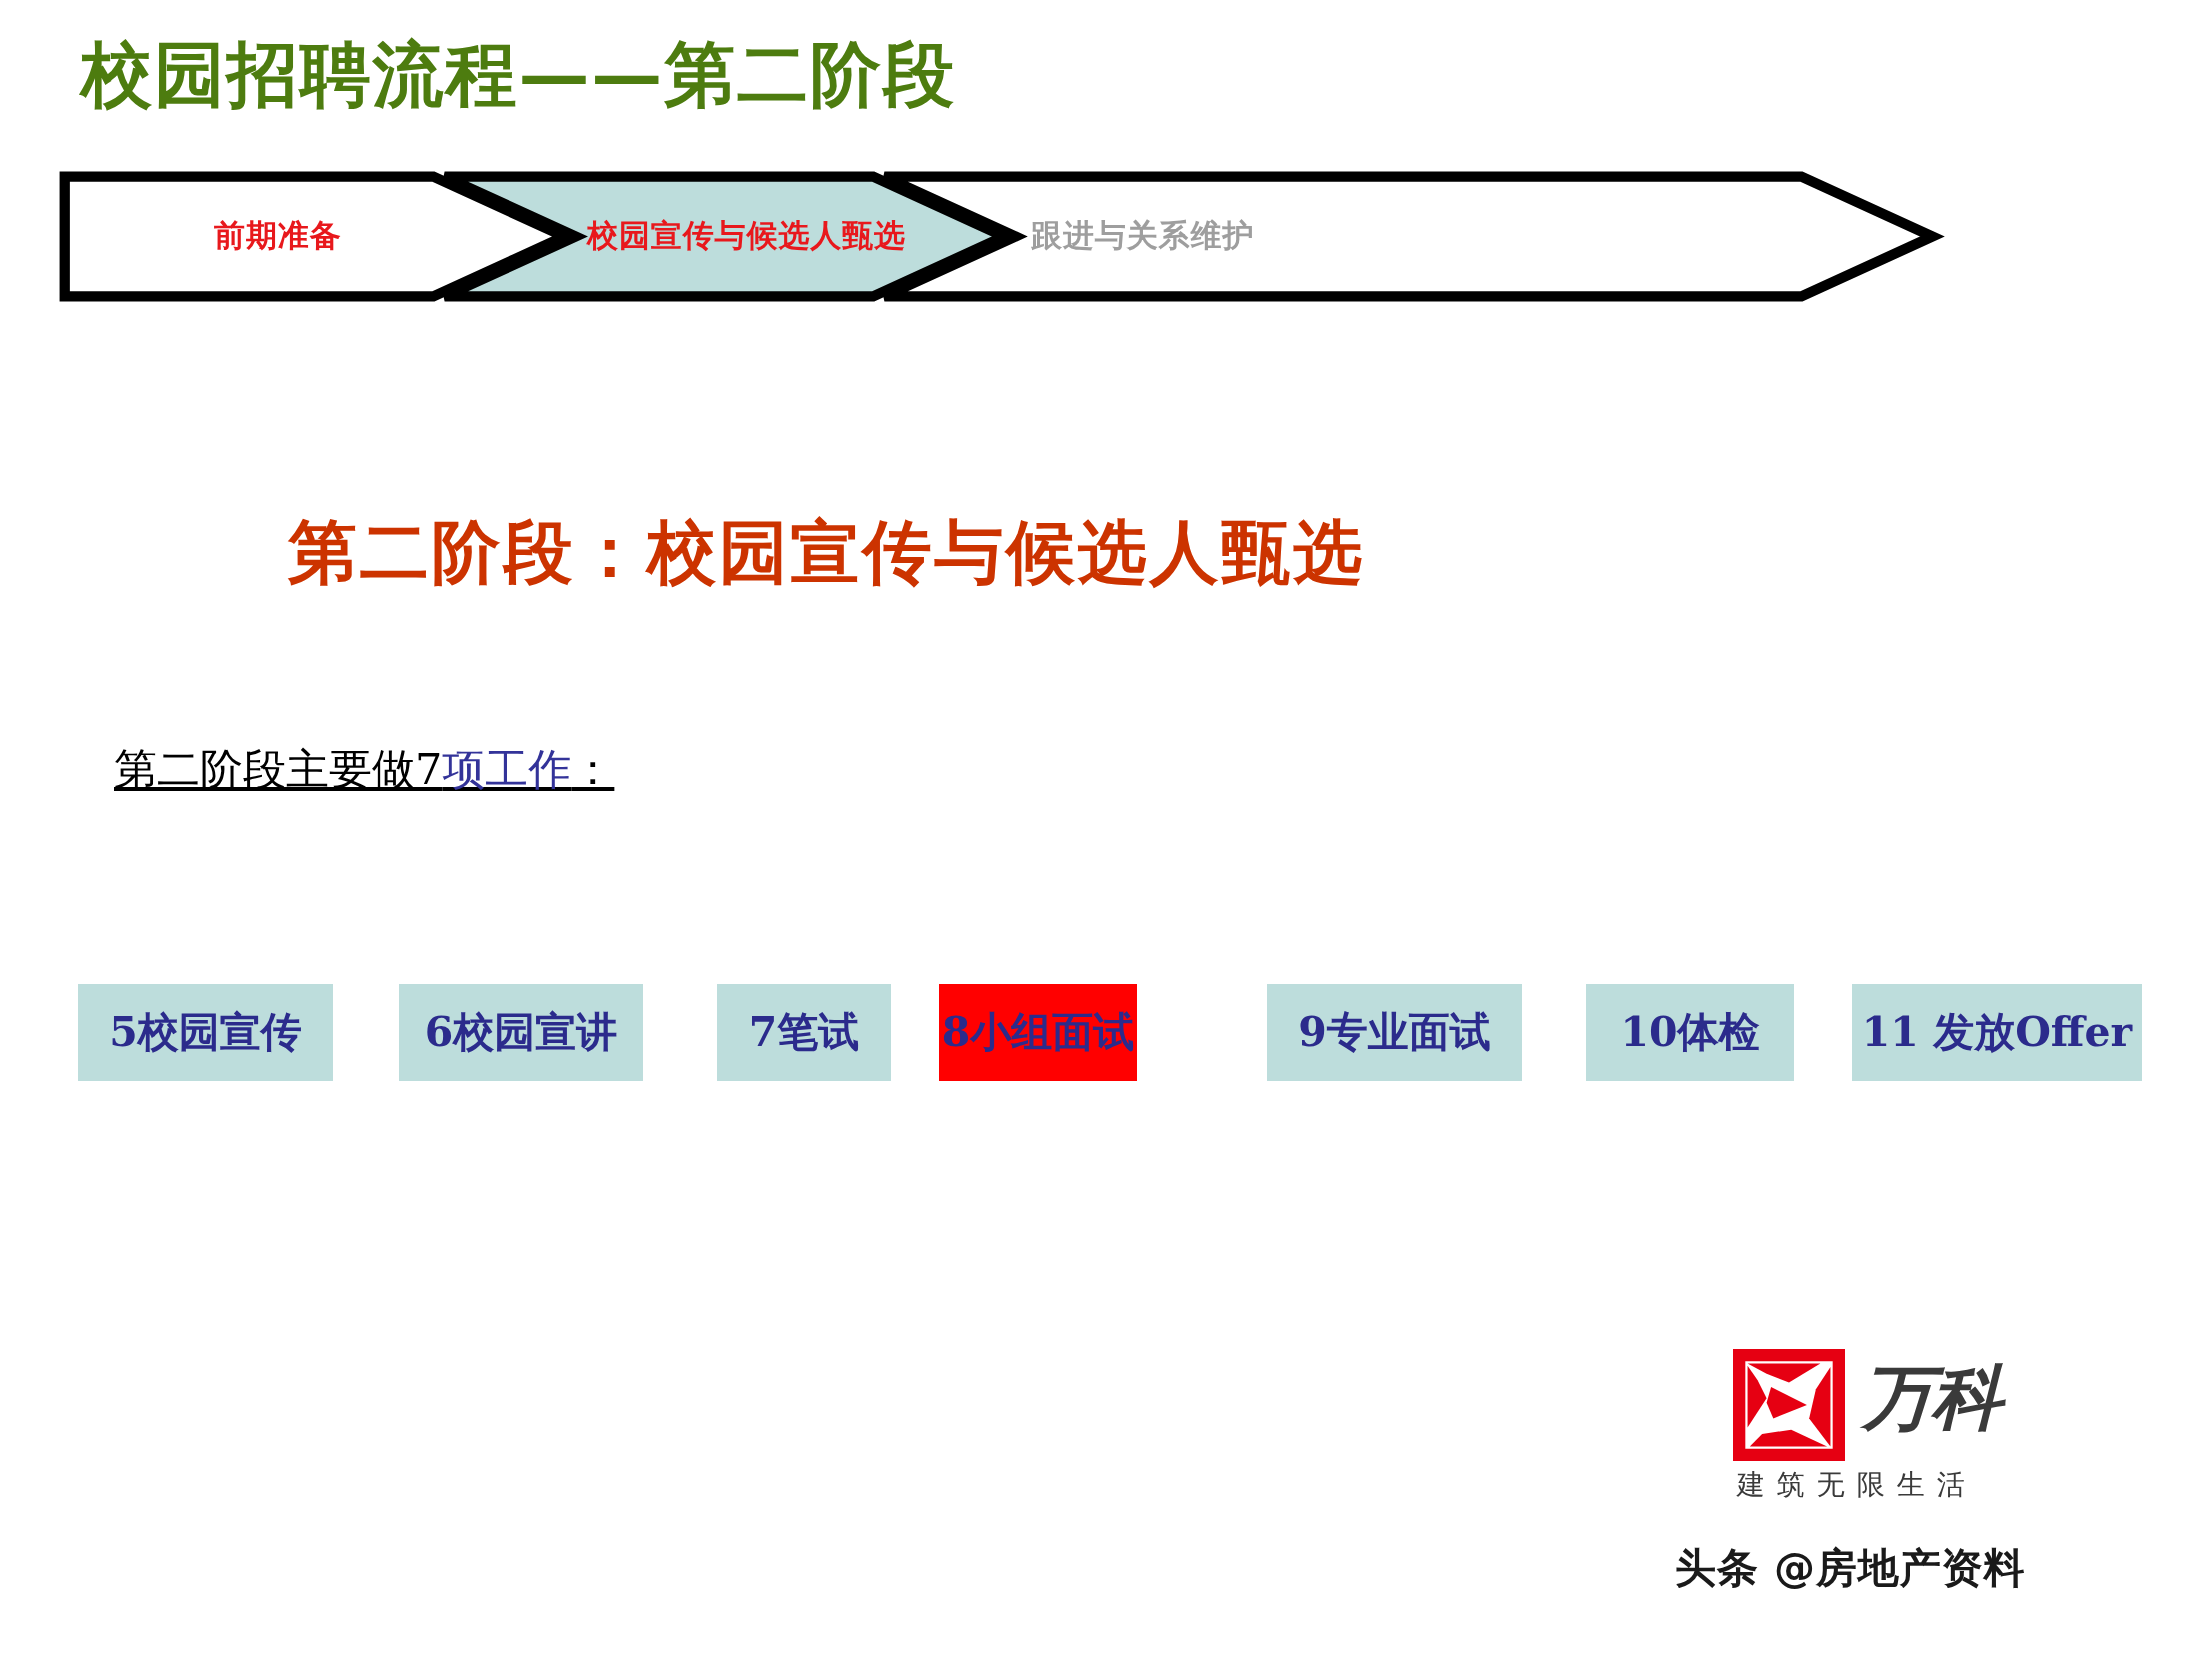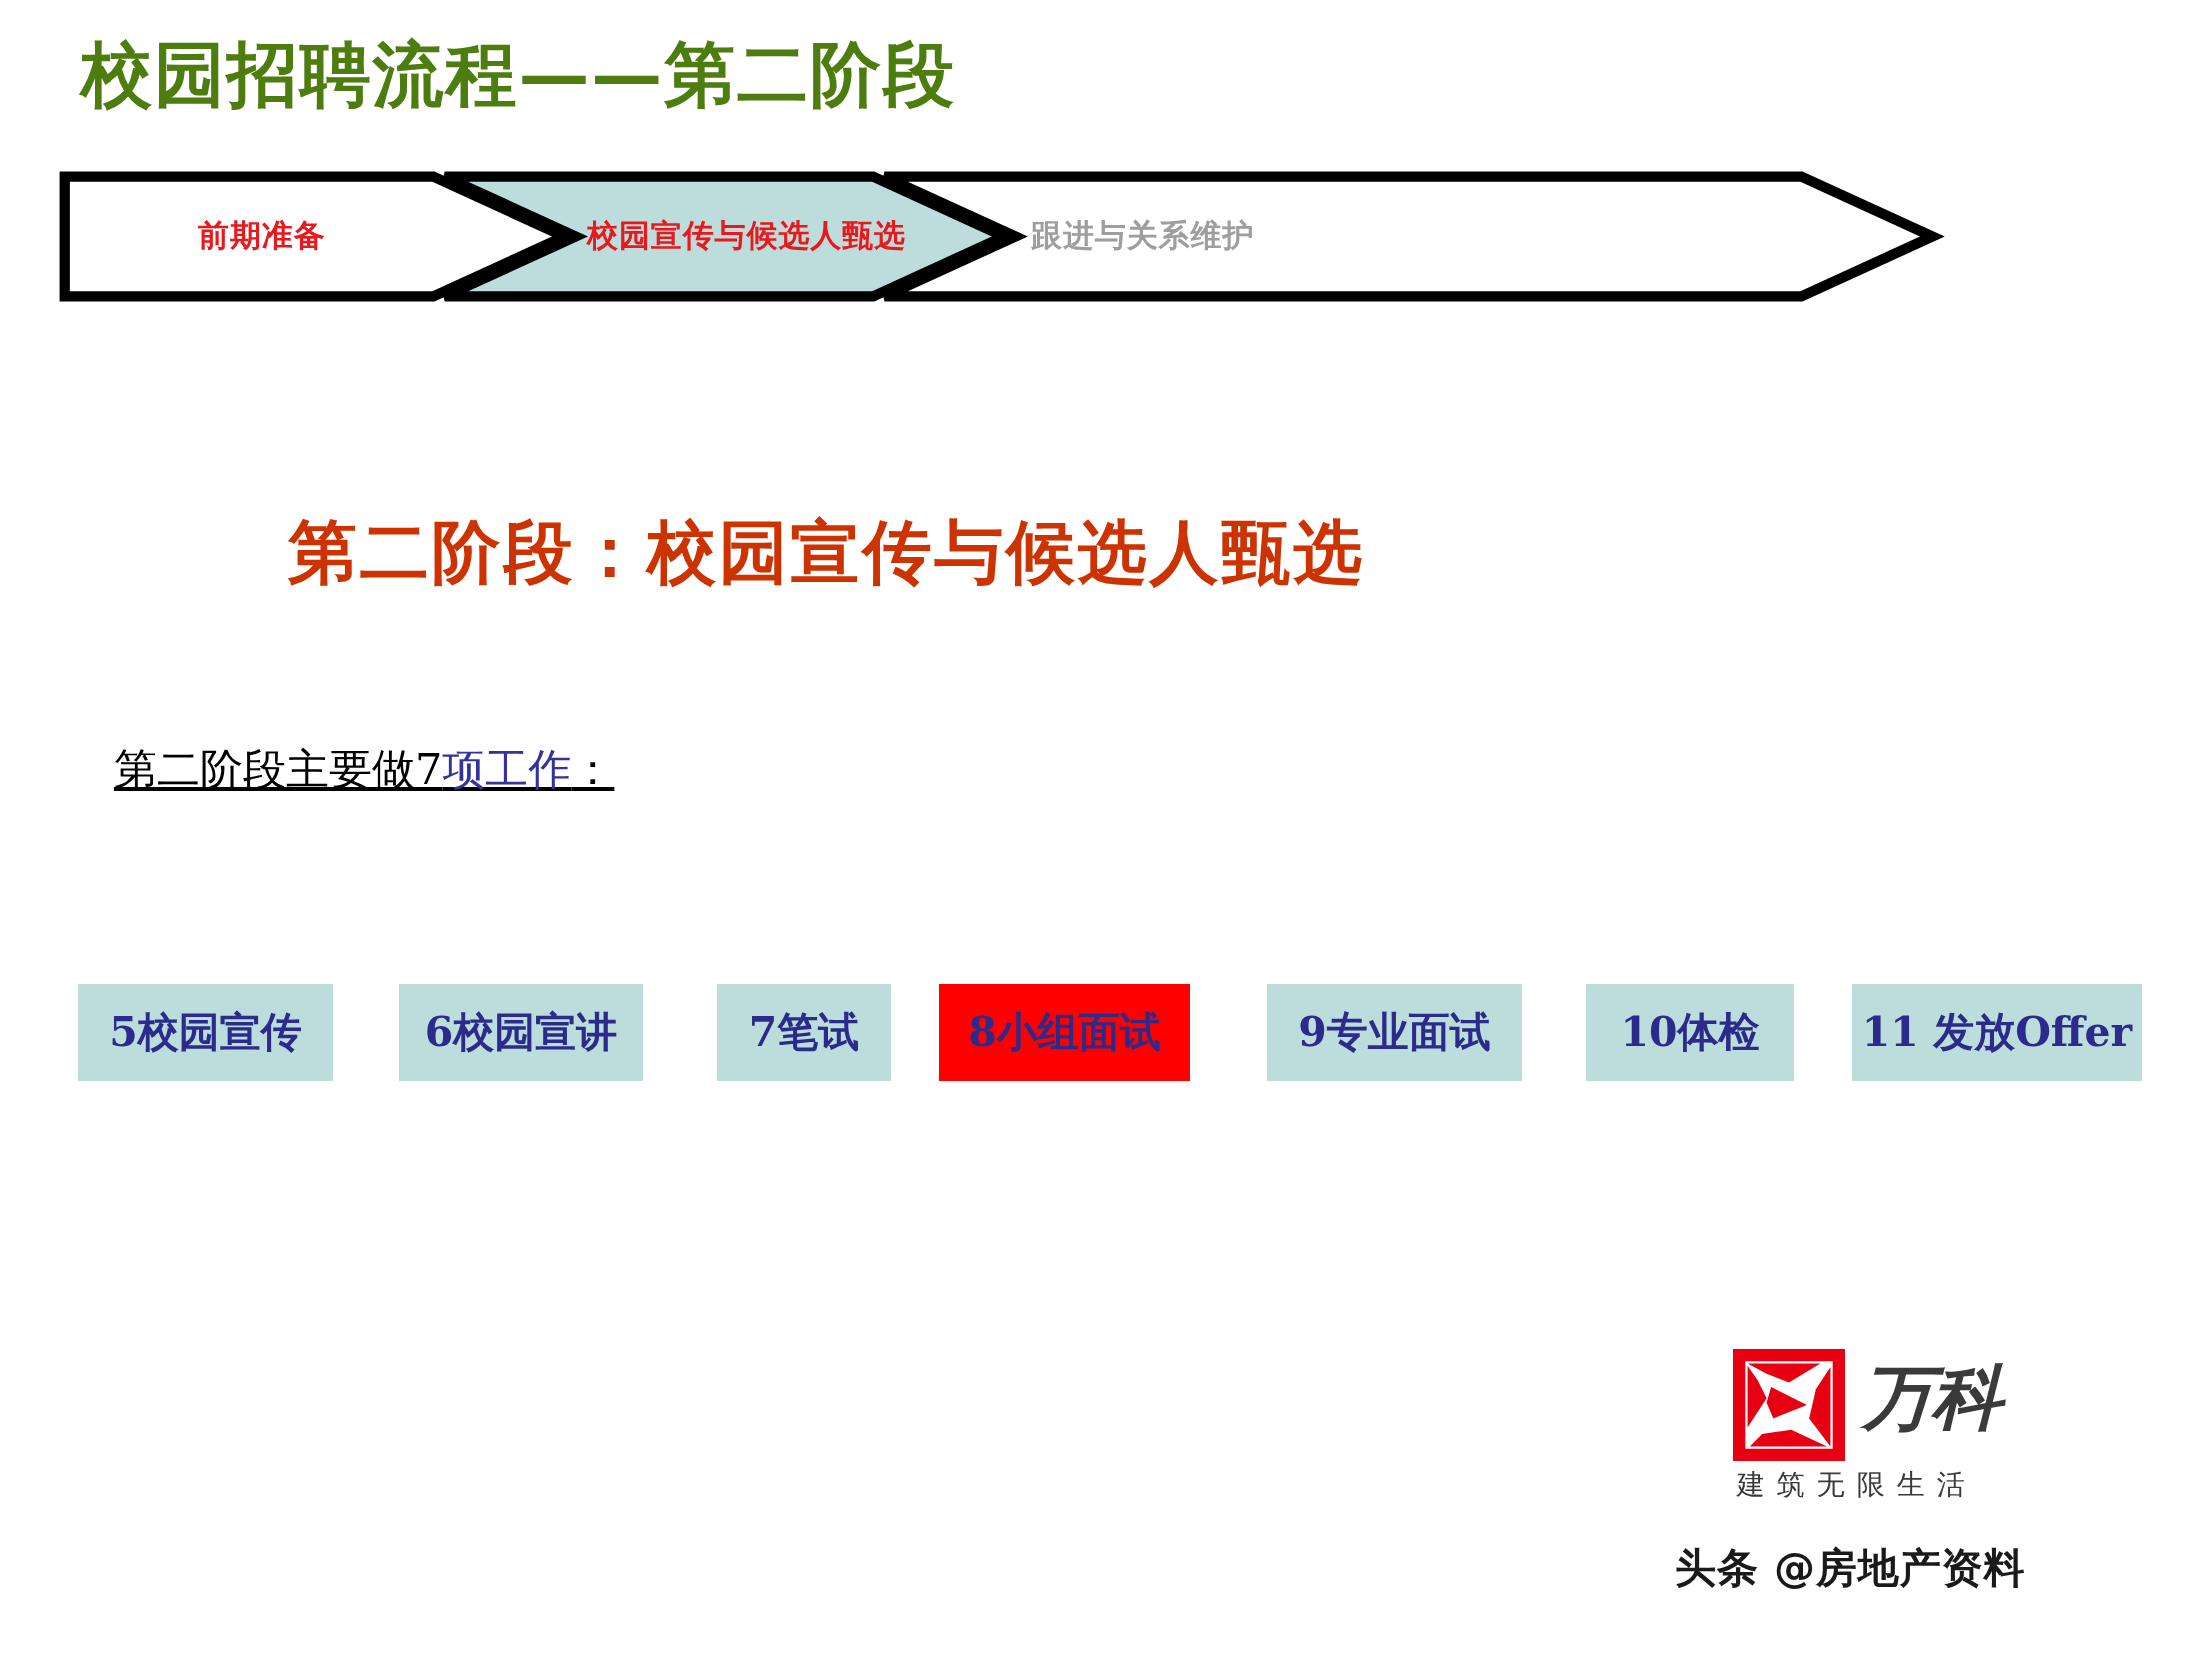--- a/index.html
+++ b/index.html
@@ -45,21 +45,21 @@
   .chevron-label {
     position: absolute;
     font-family: "DejaVu Serif", "Liberation Serif", serif;
     font-weight: 700;
     font-size: 31px;
     white-space: nowrap;
     letter-spacing: 0.9px;
     line-height: 1;
   }
   #chevron-label-0 {
-    left: 140px;
+    left: 156px;
     top: 49px;
     color: #E8181C;
   }
   #chevron-label-1 {
     left: 529px;
     top: 49px;
     color: #E8181C;
   }
   #chevron-label-2 {
     left: 973px;
@@ -205,21 +205,21 @@
 <div id="step-row">
   <div class="step-box" style="left:78px; width:255px;">
     <span>5校园宣传</span>
   </div>
   <div class="step-box" style="left:399px; width:244px;">
     <span>6校园宣讲</span>
   </div>
   <div class="step-box" style="left:717px; width:174px;">
     <span>7笔试</span>
   </div>
-  <div class="step-box accent" style="left:939px; width:251px;">
+  <div class="step-box accent" style="left:939px; width:198px;">
     <span>8小组面试</span>
   </div>
   <div class="step-box" style="left:1267px; width:255px;">
     <span>9专业面试</span>
   </div>
   <div class="step-box" style="left:1586px; width:208px;">
     <span>10体检</span>
   </div>
   <div class="step-box" style="left:1852px; width:290px;">
     <span>11 发放Offer</span>

